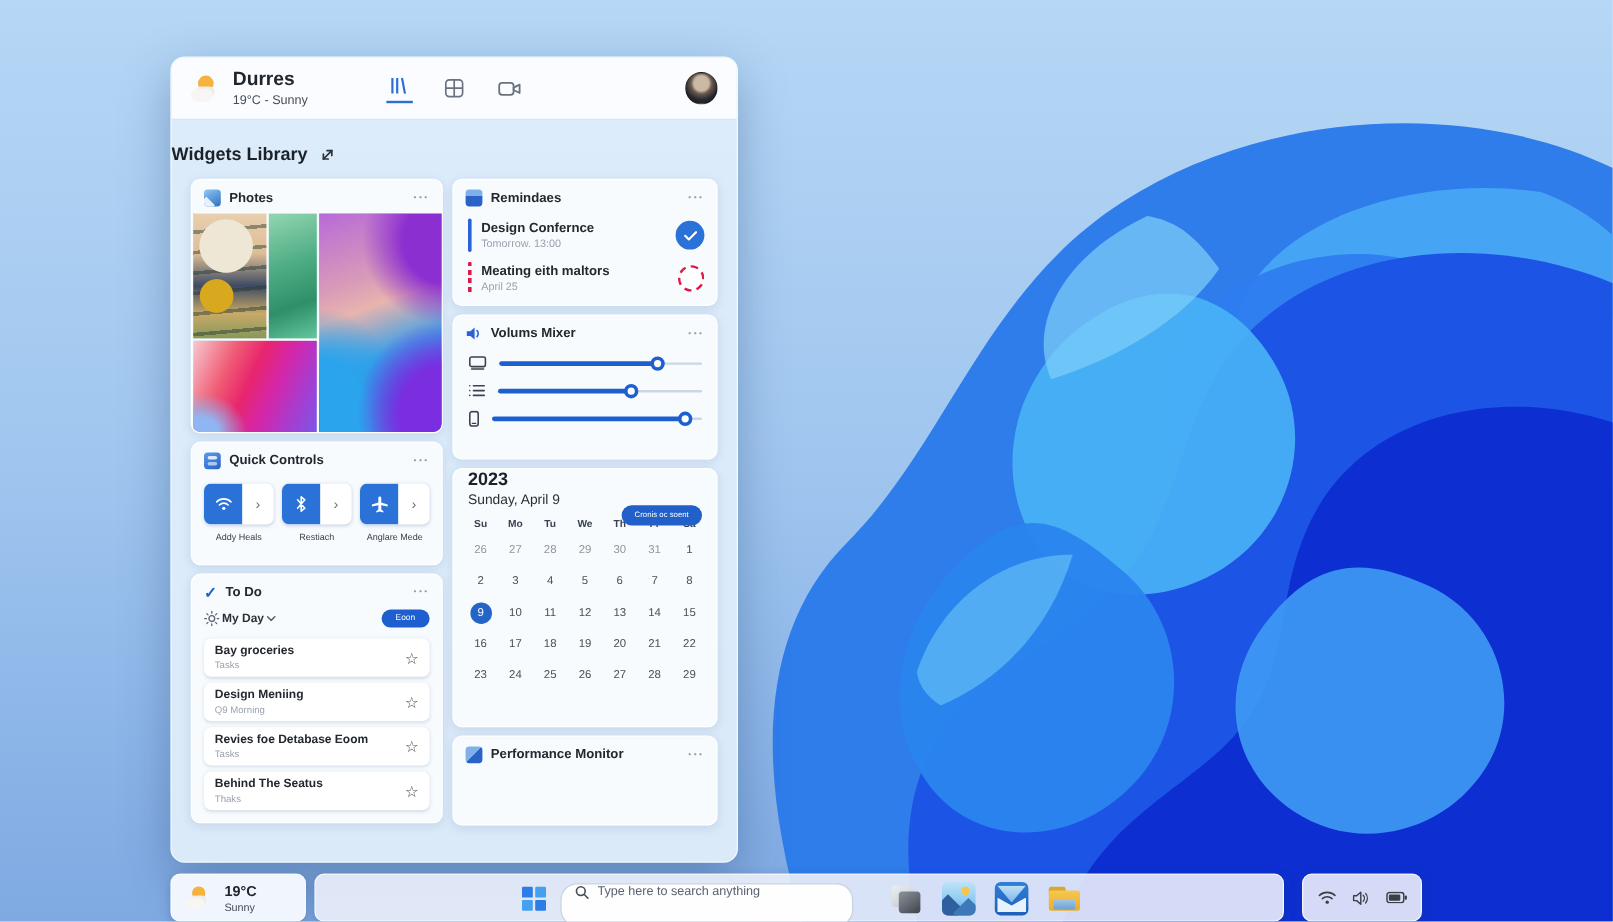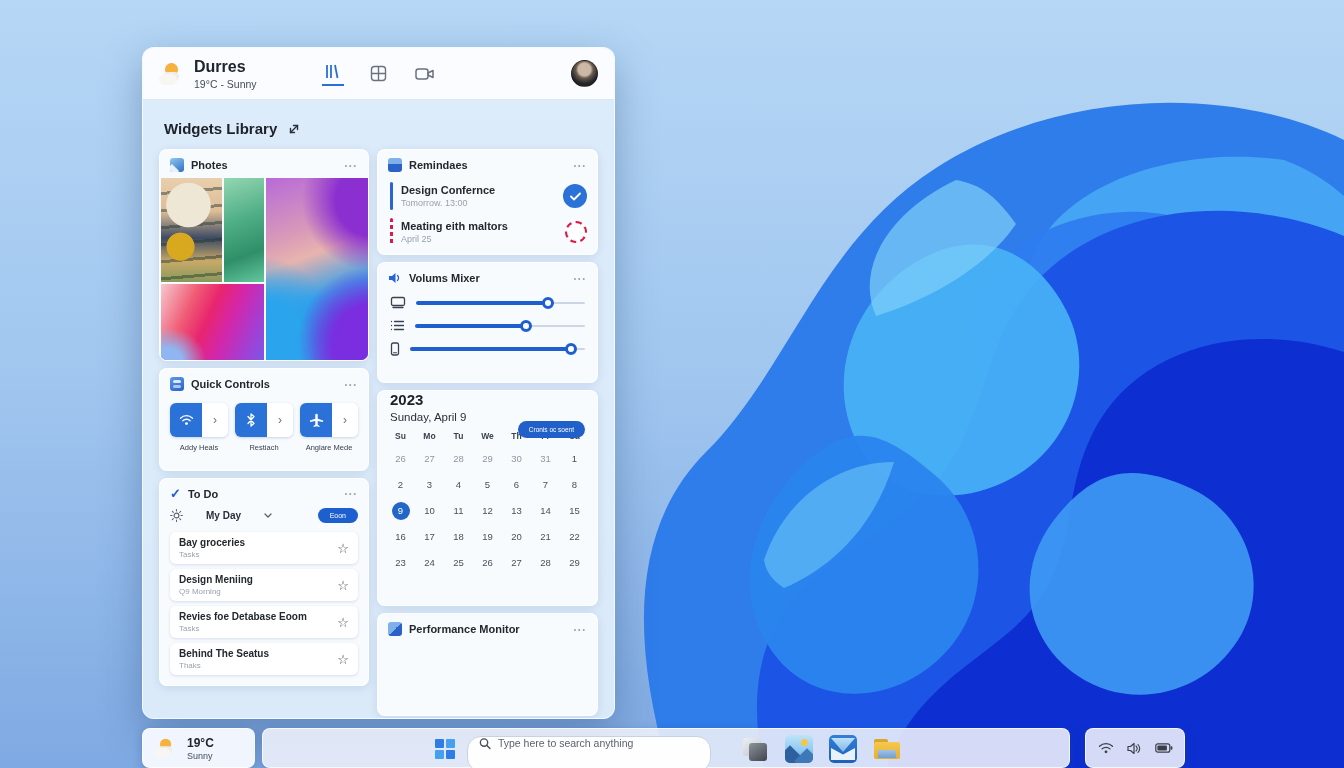--- a/index.html
+++ b/index.html
@@ -28,21 +28,21 @@
   .ph-loc { font-size:16px; font-weight:bold; color:#20262e; }
   .ph-cond { font-size:10.5px; color:#454d58; margin-top:2px; }
   .ph-tabs { position:absolute; left:50%; transform:translateX(-50%); display:flex; gap:24px; align-items:center; }
   .tabicon { width:22px; height:24px; display:flex; align-items:center; justify-content:center; cursor:pointer; }
   .tab-active { border-bottom:2px solid #2a6fd6; padding-bottom:2px; }
   .avatar {
     margin-left:auto; width:27px; height:27px; border-radius:50%;
     background:radial-gradient(circle at 50% 34%, #cbb9a6 0 30%, #6a5a4c 42%, #23252b 68%);
     border:1px solid rgba(0,0,0,0.25); cursor:pointer;
   }
-  .panel-title-row { display:flex; align-items:center; gap:10px; padding:20px 16px 12px 21px; }
+  .panel-title-row { display:flex; align-items:center; gap:10px; padding:20px 16px 12px 0; }
   .panel-title { font-size:15px; font-weight:bold; color:#1c2128; }
   .cols { display:flex; gap:8px; padding:0 16px; }
   .col-l { width:210px; }
   .col-r { flex:1; }
   .card {
     background:rgba(255,255,255,0.78); border-radius:8px;
     border:1px solid rgba(255,255,255,0.9);
     box-shadow:0 2px 8px rgba(60,90,140,0.14); margin-bottom:7px; overflow:hidden;
   }
   .card-head { display:flex; align-items:center; gap:7px; padding:8px 10px 6px 10px; }
@@ -75,21 +75,21 @@
   
   .qc-card { height:103px; }
   .qc-row { display:flex; justify-content:space-between; padding:6px 10px 0 10px; }
   .qc-item { width:58px; text-align:center; }
   .qc-btns { display:flex; height:34px; border-radius:6px; overflow:hidden; box-shadow:0 1px 3px rgba(60,90,140,0.25); cursor:pointer; }
   .qc-main { width:32px; background:#2a72d8; color:#fff; display:flex; align-items:center; justify-content:center; }
   .qc-more { width:26px; background:#fff; color:#6a7280; display:flex; align-items:center; justify-content:center; font-size:12px; }
   .qc-label { font-size:7.5px; color:#3a4250; margin-top:6px; white-space:nowrap; }
   
   .todo-card { height:208px; }
-  .todo-sub { display:flex; align-items:center; gap:23px; padding:2px 10px 4px 10px; }
+  .todo-sub { display:flex; align-items:center; gap:2px; padding:2px 10px 4px 10px; }
   .todo-list-name { font-size:10px; font-weight:bold; color:#2a3038; }
   .todo-pill { margin-left:auto; background:#1e5fd0; color:#fff; font-size:7px; padding:4px 12px; border-radius:9px; cursor:pointer; }
   .task {
     display:flex; align-items:center; background:#fff; border-radius:6px;
     margin:5px 10px; padding:5px 9px; box-shadow:0 1px 3px rgba(60,90,140,0.18); cursor:pointer;
   }
   .task-title { font-size:10px; font-weight:bold; color:#23282f; }
   .task-sub { font-size:8px; color:#9aa2ae; margin-top:2px; }
   .task-star { margin-left:auto; font-size:13px; color:#4a5058; cursor:pointer; }
   
@@ -112,21 +112,21 @@
   .cal-card { height:216px; position:relative; }
   .cal-year { font-size:15px; font-weight:bold; padding:0 12px; color:#1c2128; }
   .cal-date { font-size:11.5px; color:#2a3038; padding:3px 12px 6px 12px; }
   .cal-btn { position:absolute; top:30px; right:12px; background:#2060c8; color:#fff; font-size:6.5px; padding:5px 11px; border-radius:9px; cursor:pointer; }
   .cal-grid { display:grid; grid-template-columns:repeat(7,1fr); padding:2px 8px; row-gap:9px; text-align:center; }
   .cal-dow { font-size:8.5px; font-weight:bold; color:#3a4250; }
   .cal-cell { font-size:9.5px; color:#4a5058; height:17px; display:flex; align-items:center; justify-content:center; cursor:pointer; }
   .cal-dim { color:#8f97a3; }
   .cal-sel span { background:#2466c8; color:#fff; width:18px; height:18px; border-radius:50%; display:flex; align-items:center; justify-content:center; }
   
-  .perf-card { height:103px; }
+  .perf-card { height:75px; }
   .perf-row { display:flex; justify-content:space-around; padding:2px 6px 0 6px; }
   .gauge { text-align:center; }
   .ring { width:38px; height:38px; border-radius:50%; border:4px solid #1d5ed0; margin:0 auto; display:flex; align-items:center; justify-content:center; background:#fff; }
   .ring-val { font-size:7px; font-weight:bold; color:#2a3038; }
   .gauge-label { font-size:10px; color:#23282f; margin-top:5px; }
   
   .tb-card {
     position:absolute; top:728px; height:40px; border-radius:8px;
     background:rgba(235,238,250,0.9); border:1px solid rgba(255,255,255,0.75);
     box-shadow:0 3px 10px rgba(30,60,110,0.28);

